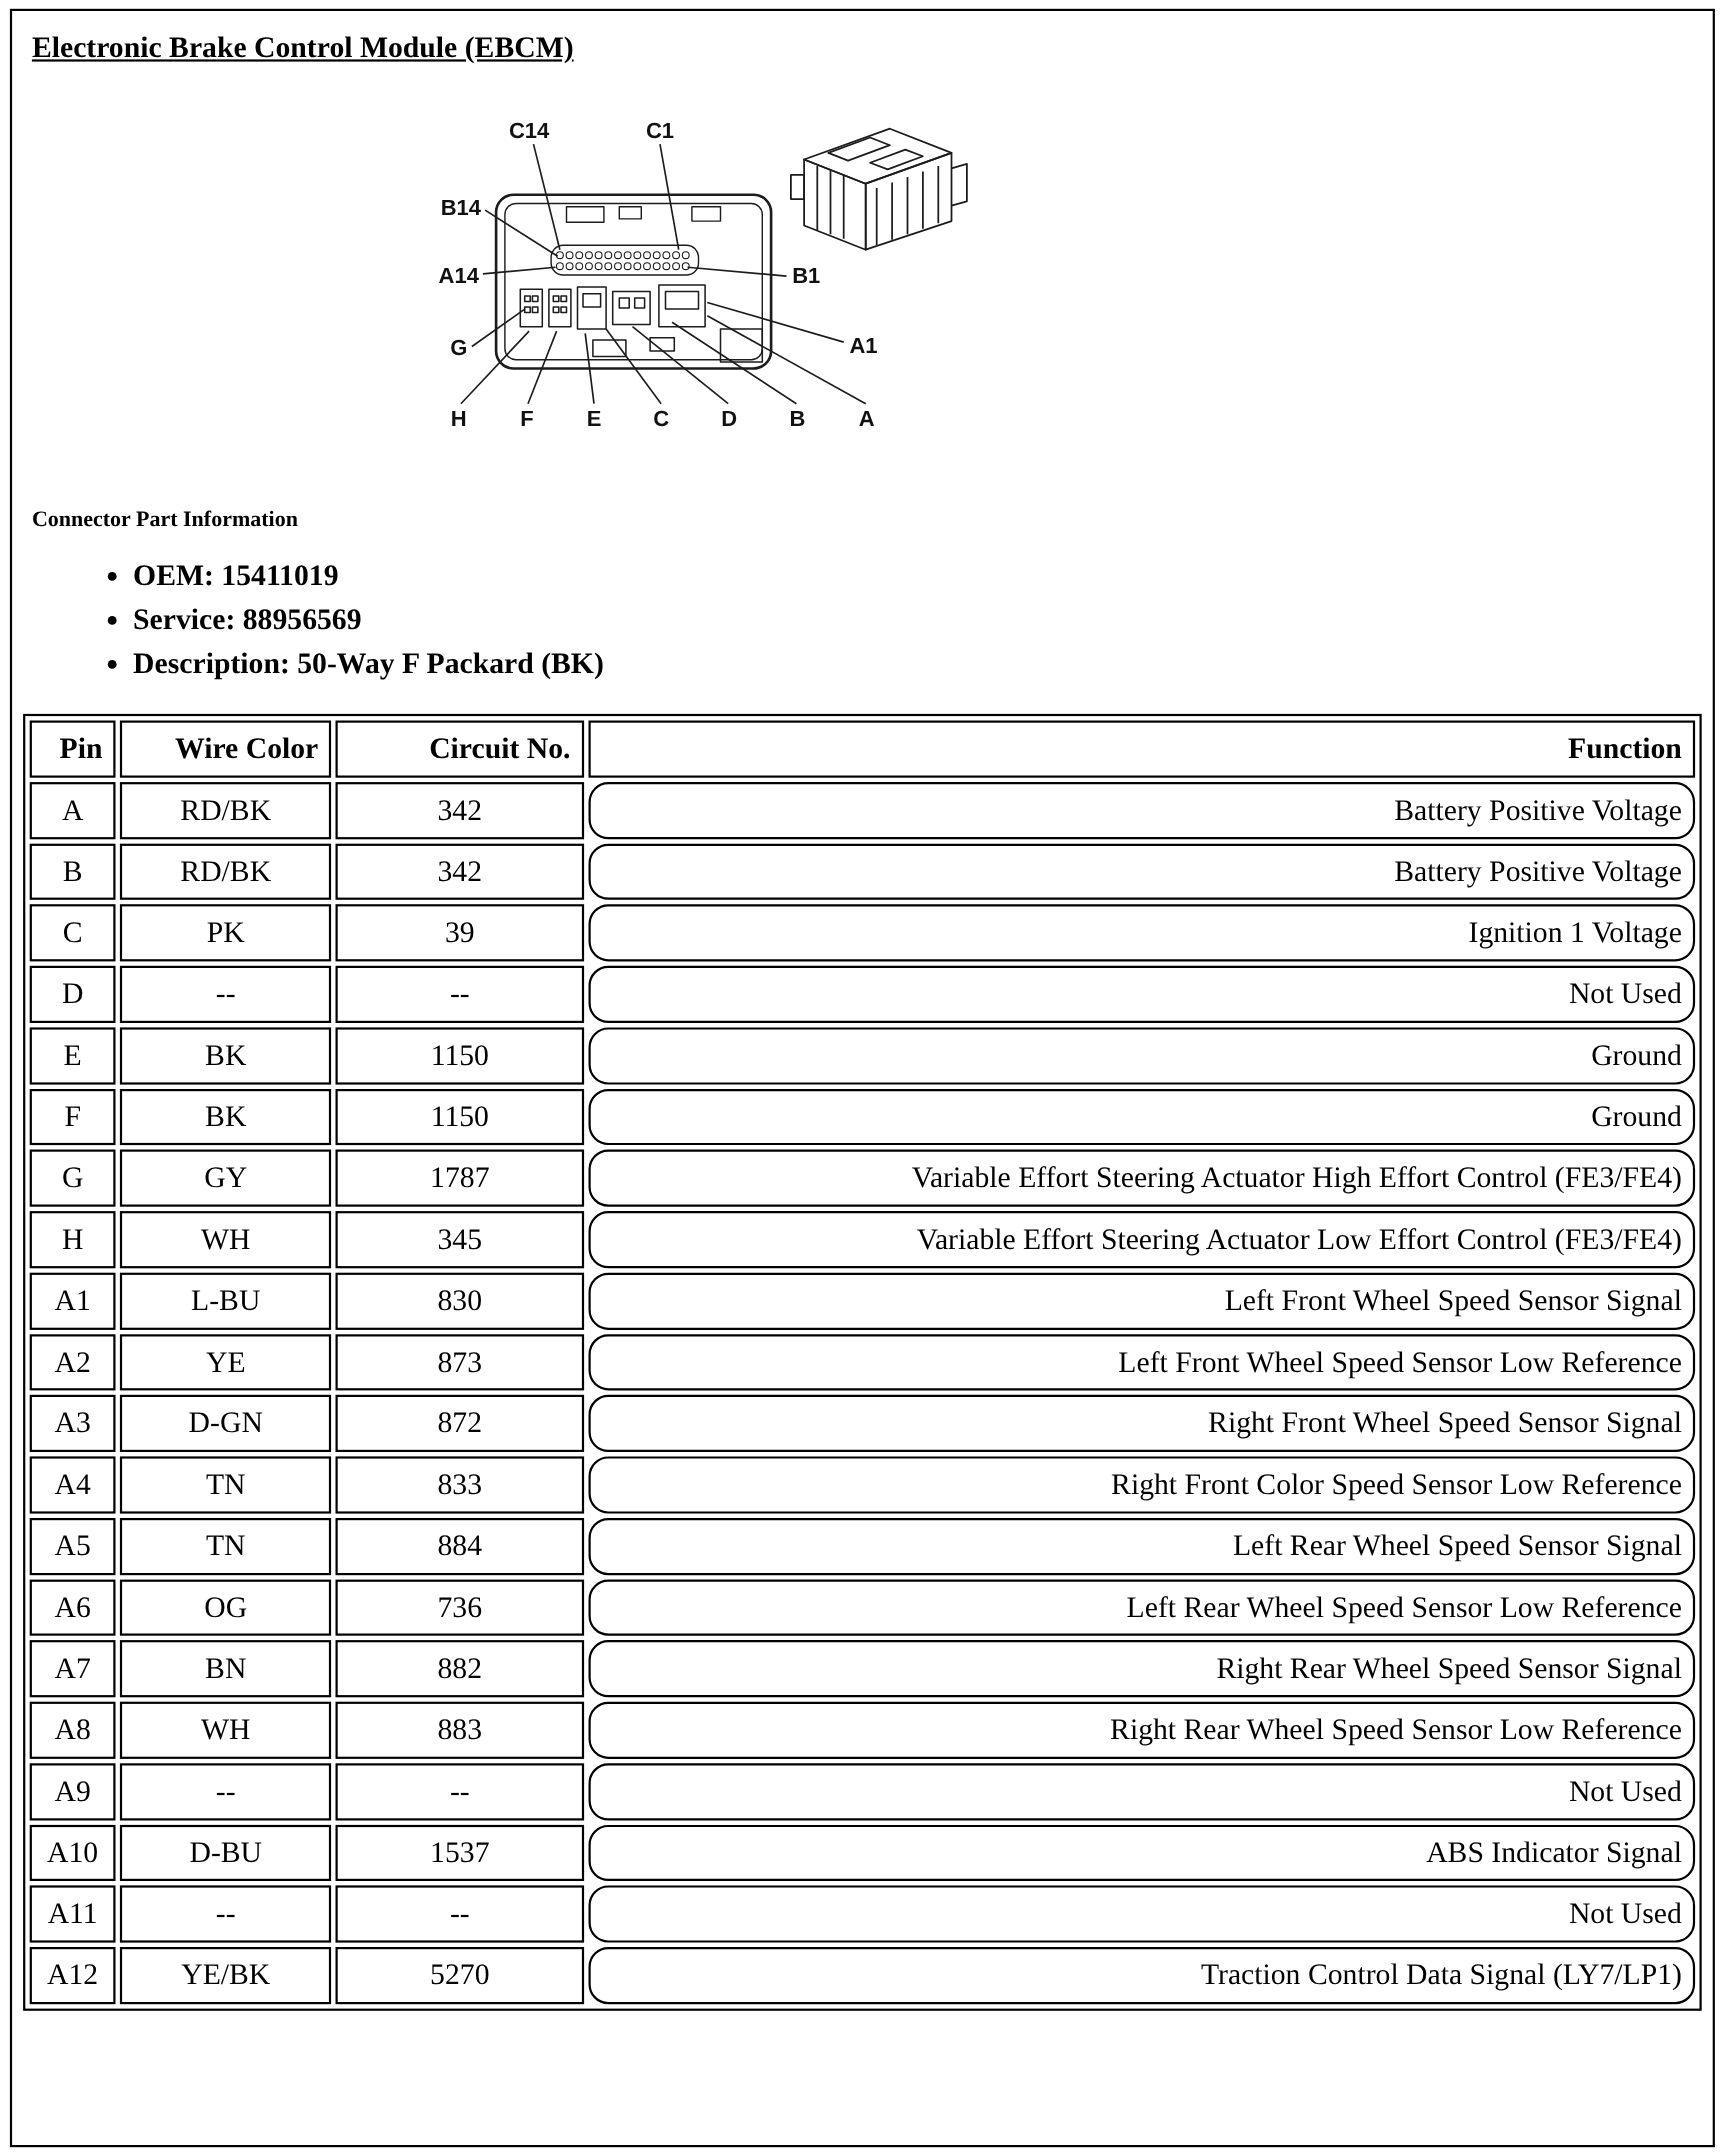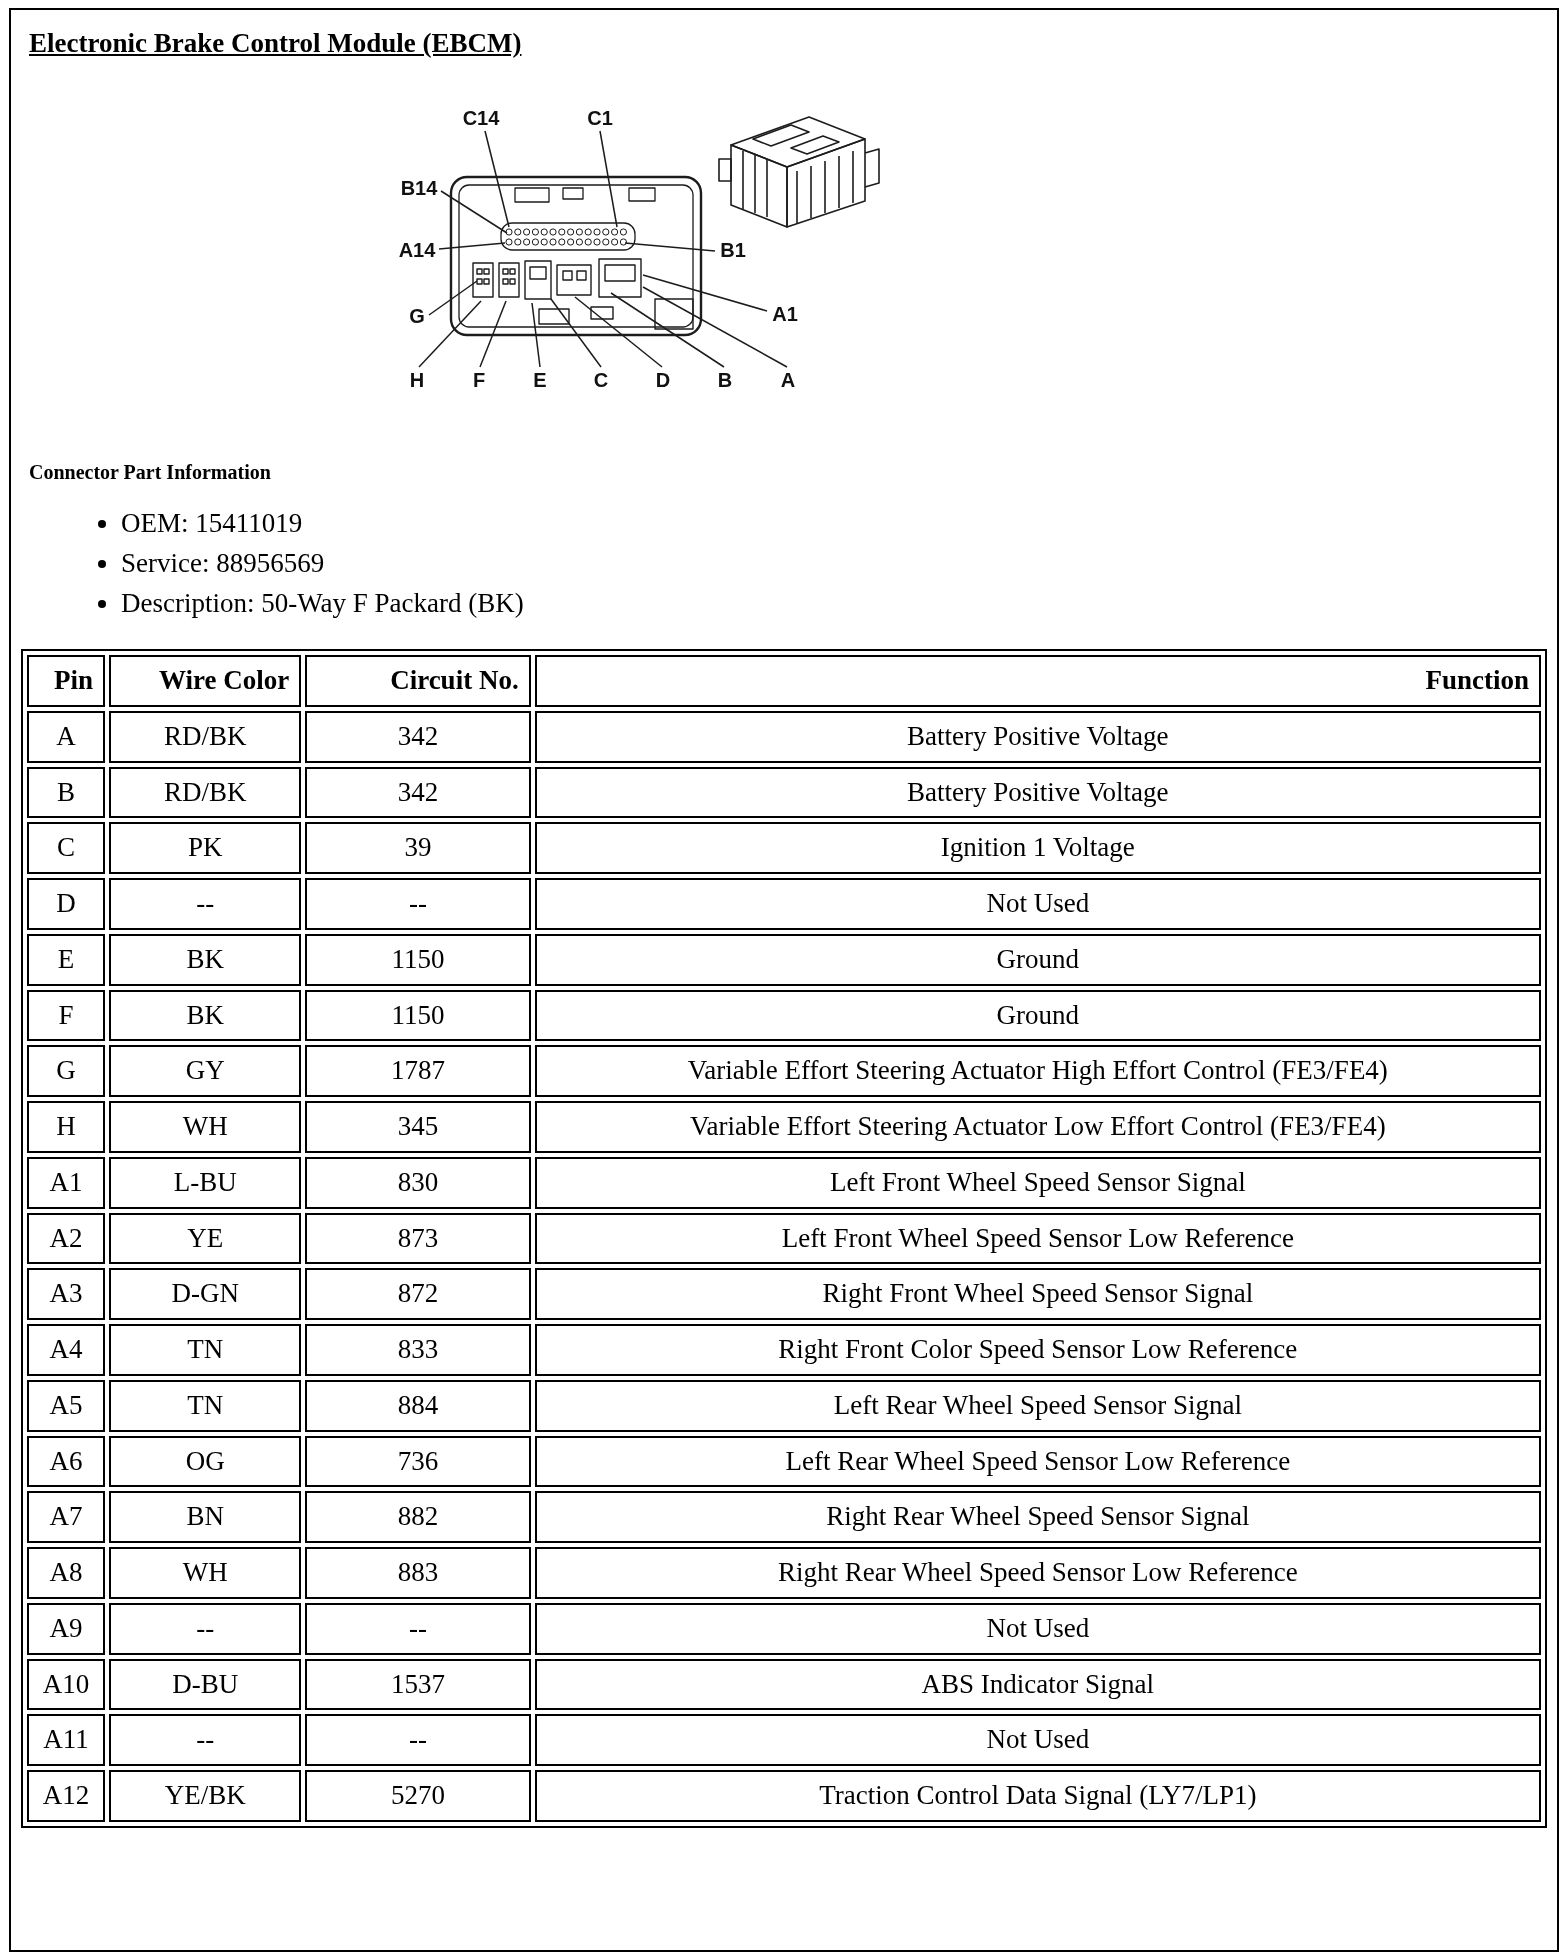--- a/index.html
+++ b/index.html
@@ -40,39 +40,40 @@
   .section-heading {
     font-size: 20px;
     font-weight: bold;
     margin: 54px 0 0 8px;
     font-family: "Liberation Serif", serif;
   }
   ul.info {
     margin: 24px 0 30px 48px;
     padding-left: 52px;
     font-size: 27px;
+    font-weight: bold;
   }
   ul.info li { margin-bottom: 9px; }
   table.pinout {
     width: 100%;
     border-collapse: separate;
     border-spacing: 4px;
     border: 2px solid #000;
     background: #fff;
   }
   .pinout th, .pinout td {
     border: 2px solid #000;
     font-size: 27px;
     padding: 7px 10px;
     text-align: center;
     line-height: 1.25;
     font-family: "Liberation Serif", serif;
   }
   .pinout th { font-weight: bold; text-align: right; }
-  .pinout td.fn { text-align: center; }
+  .pinout td.fn { text-align: right; border-radius: 18px; }
 </style>
 </head>
 <body>
 
 <div class="page">
 
   <h1 class="title">Electronic Brake Control Module (EBCM)</h1>
 
   <div class="diagram">
     <svg width="505" height="302" viewBox="0 0 505 302">

